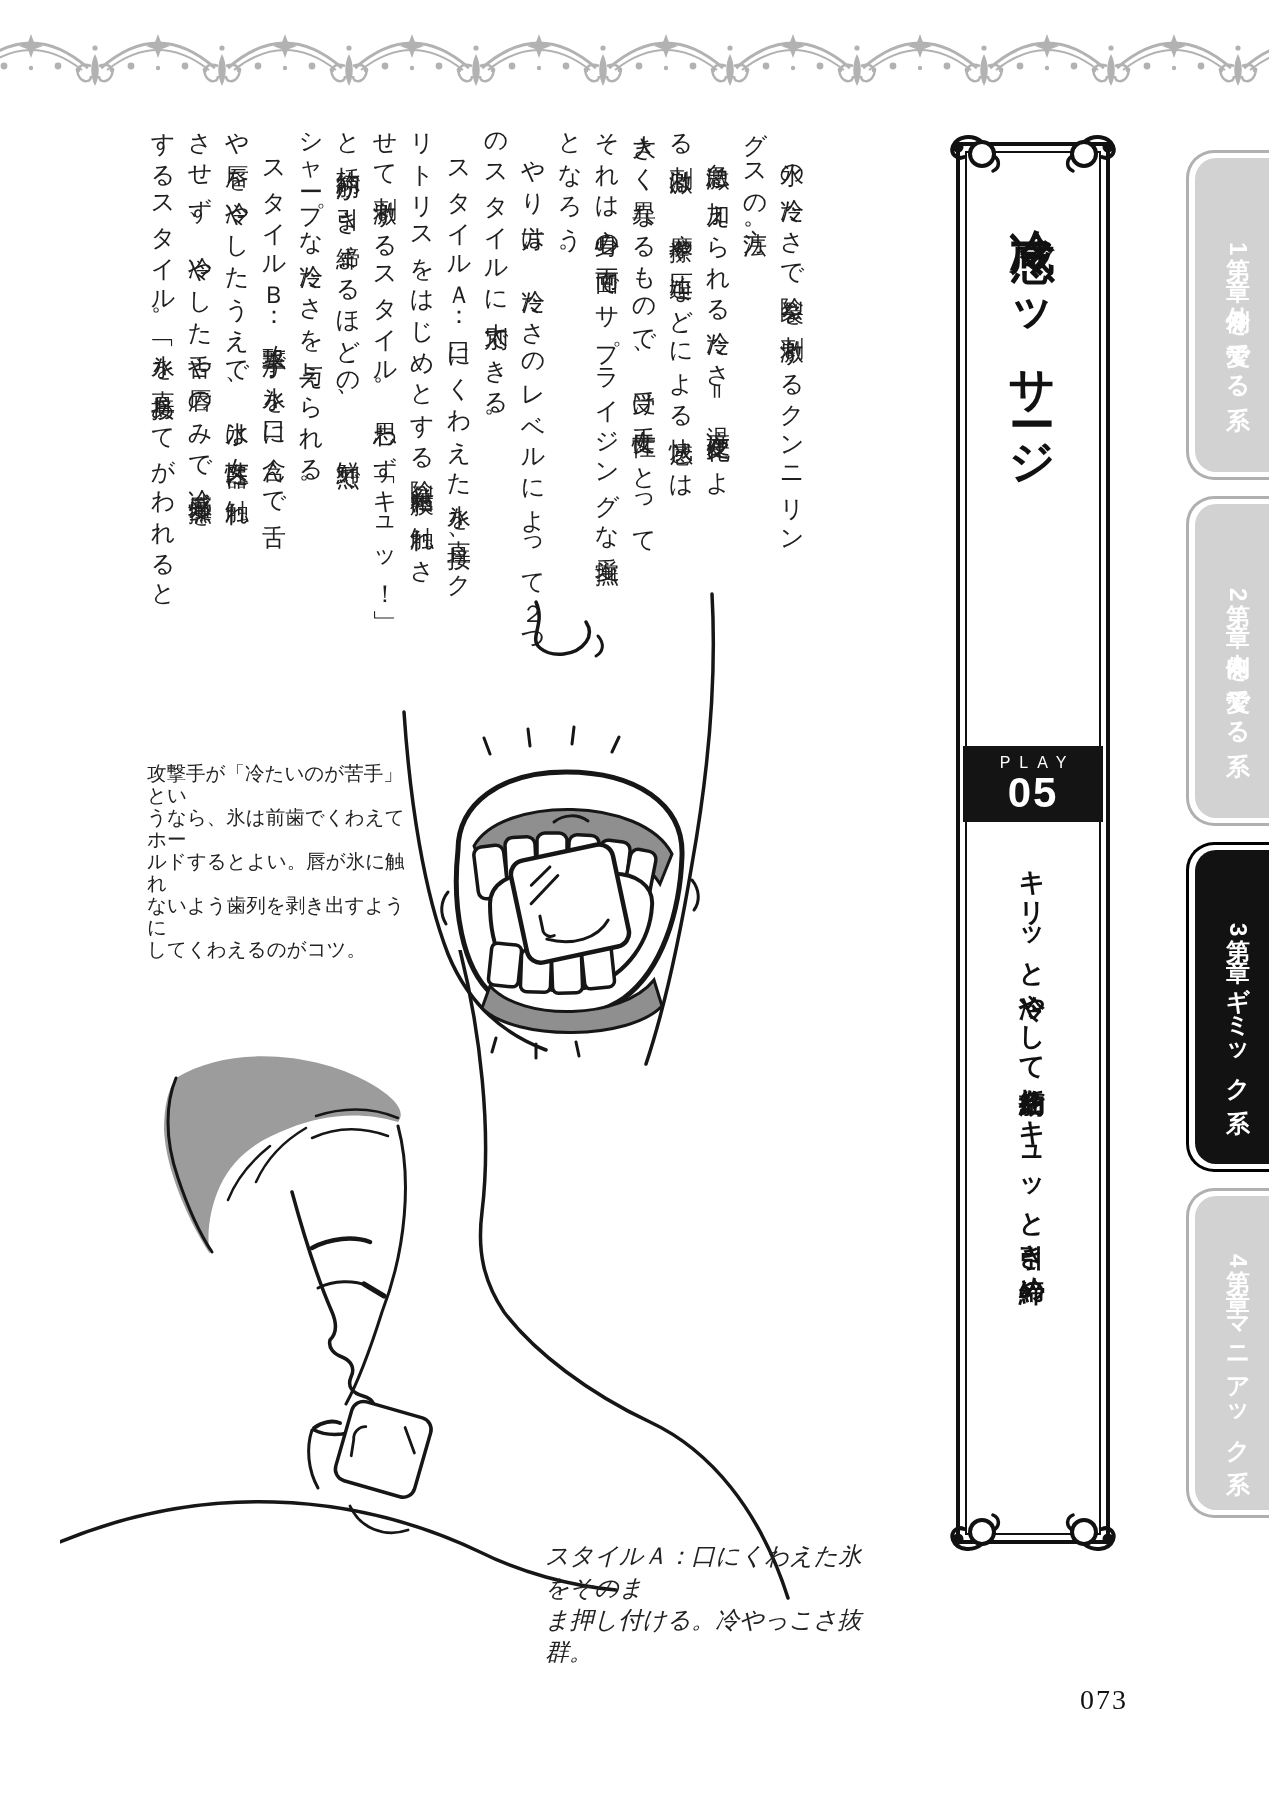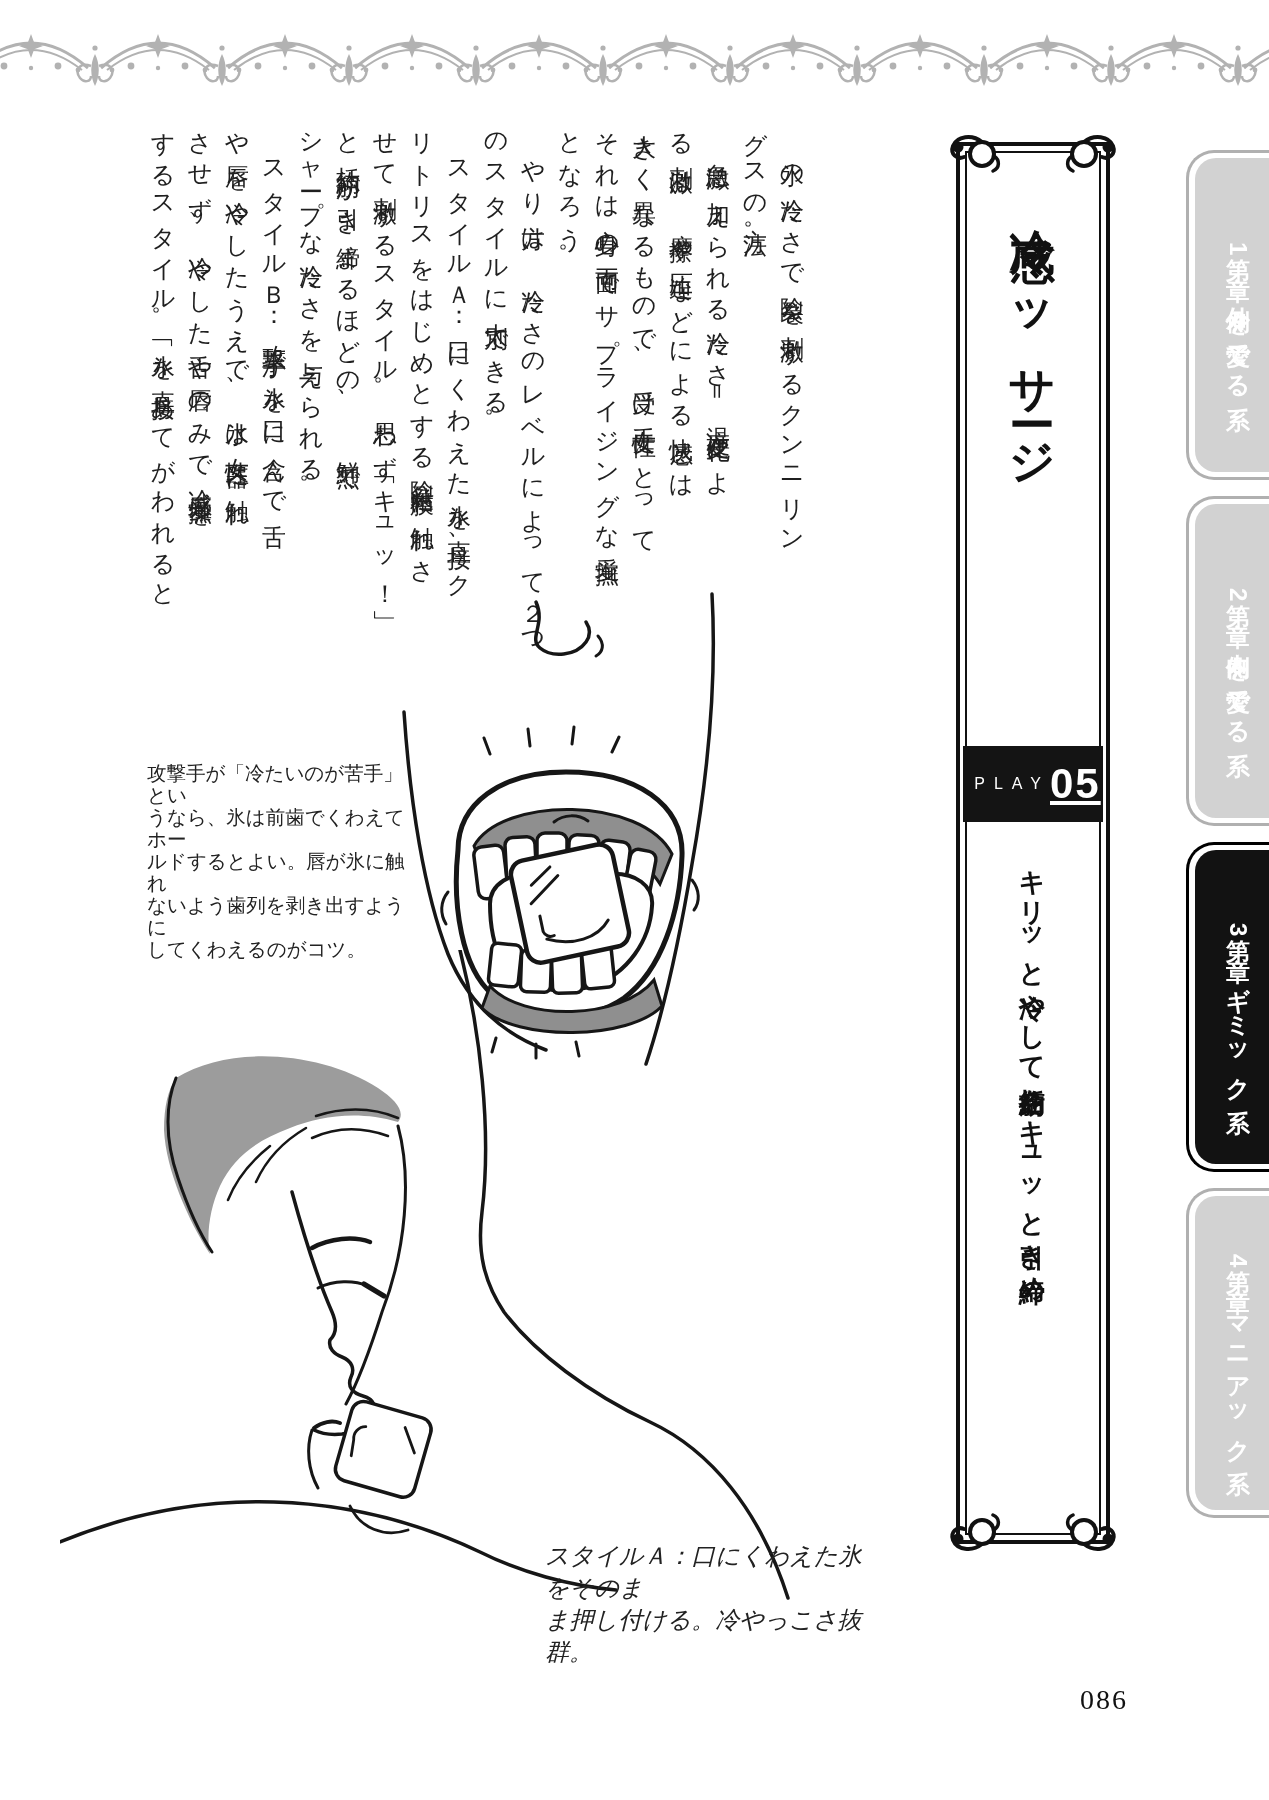--- a/index.html
+++ b/index.html
@@ -29,24 +29,24 @@
   .title-frame-inner{
     position:absolute;inset:5px;border:2px solid #111;pointer-events:none;
   }
   .main-title{
     position:absolute;top:46px;left:50%;transform:translateX(-50%);
     writing-mode:vertical-rl;text-orientation:mixed;
     font-size:46px;font-weight:700;letter-spacing:10px;color:#111;white-space:nowrap;
   }
   .play-box{
     position:absolute;left:3px;right:3px;top:600px;height:76px;background:#141414;
-    display:flex;flex-direction:row;align-items:center;justify-content:center;z-index:2;
+    display:flex;flex-direction:column;align-items:center;justify-content:center;z-index:2;
   }
   .play-word{color:#fff;font-size:16px;letter-spacing:9px;text-indent:9px;line-height:18px;}
-  .play-number{color:#fff;font-size:42px;font-weight:700;line-height:42px;letter-spacing:2px;text-decoration:underline;}
+  .play-number{color:#fff;font-size:42px;font-weight:700;line-height:42px;letter-spacing:2px;}
   .sub-title{
     position:absolute;top:706px;left:50%;transform:translateX(-50%);
     writing-mode:vertical-rl;text-orientation:mixed;
     font-size:26px;font-weight:700;letter-spacing:1px;color:#111;white-space:nowrap;
   }
   .corner-swirl{position:absolute;width:56px;height:42px;z-index:3;}
   .swirl-tl{left:-14px;top:-13px;transform:scaleX(-1);}
   .swirl-tr{right:-14px;top:-13px;}
   .swirl-bl{left:-14px;bottom:-13px;transform:scale(-1,-1);}
   .swirl-br{right:-14px;bottom:-13px;transform:scaleY(-1);}
@@ -262,15 +262,15 @@
   </svg>
 
   <div class="caption caption-mouth">攻撃手が「冷たいのが苦手」とい
 うなら、氷は前歯でくわえてホー
 ルドするとよい。唇が氷に触れ
 ないよう歯列を剥き出すように
 してくわえるのがコツ。</div>
   <div class="caption caption-style-a">スタイルＡ：口にくわえた氷をそのま
 ま押し付ける。冷やっこさ抜群。</div>
 
-  <div class="page-number">086</div>
+  <div class="page-number">073</div>
 
 </div>
 
 </body></html>

